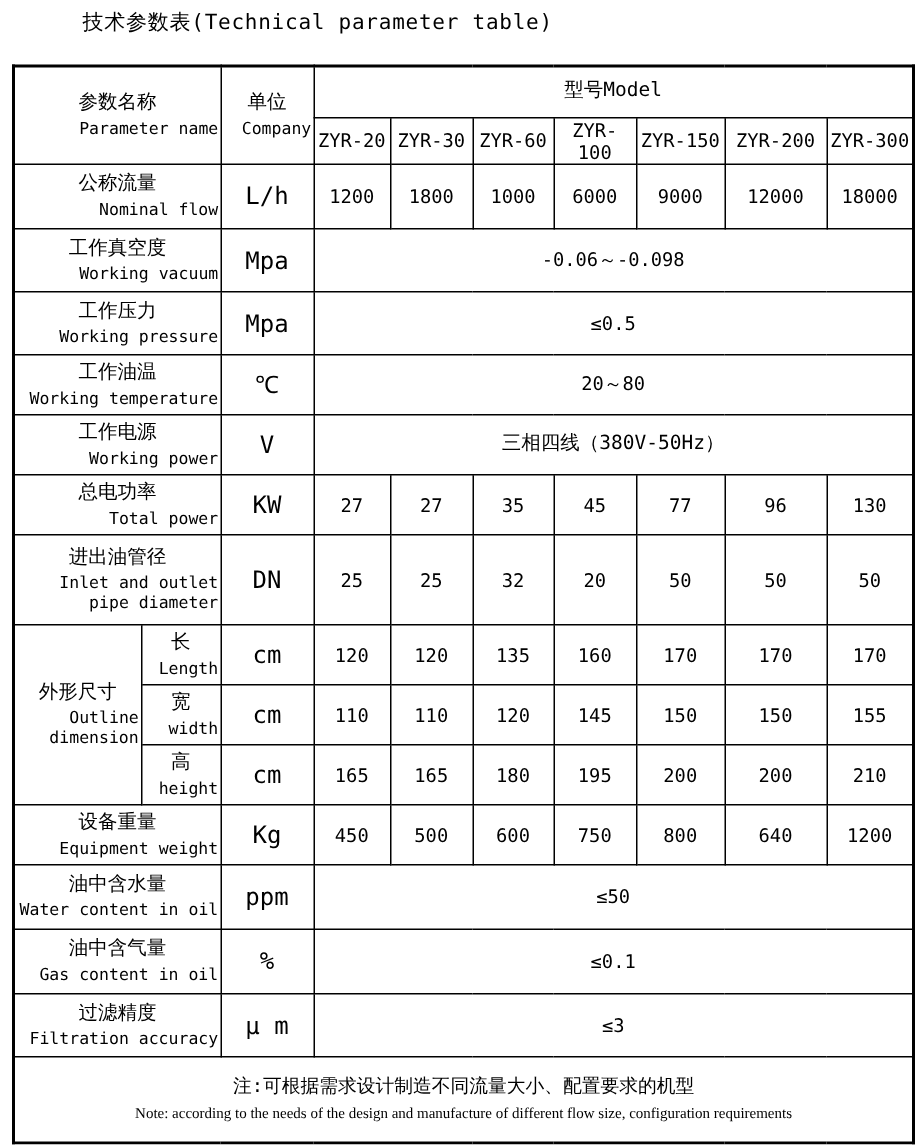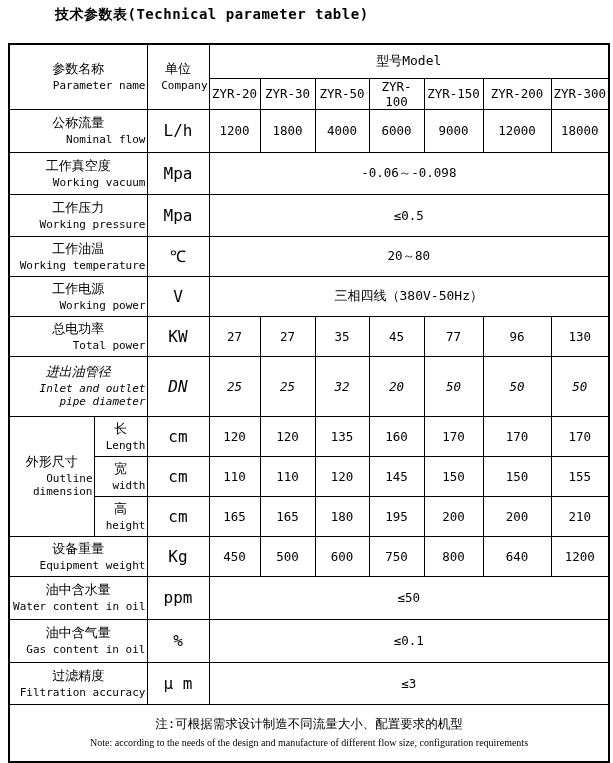--- a/index.html
+++ b/index.html
@@ -6,21 +6,21 @@
   html, body {
     margin: 0; padding: 0;
     width: 613px; height: 763px;
     background: #ffffff;
     color: #000000;
     font-family: "DejaVu Sans Mono", "Liberation Mono", monospace;
   }
   .doc-title {
     margin: 6px 0 4px 55px;
     font-size: 14px;
-    font-weight: bold;
+    font-weight: normal;
     letter-spacing: 0.5px;
   }
   table.param-table {
     border-collapse: collapse;
     table-layout: fixed;
     width: 600px;
     margin: 19px 0 0 8px;
     border: 2px solid #000000;
   }
   table.param-table td {
@@ -33,21 +33,21 @@
   .zh  { font-size: 13px; line-height: 1.45; }
   .en  { font-size: 11px; line-height: 1.25; text-align: right; }
   .val { font-size: 12.5px; }
   .unit { font-size: 16px; }
   tr.h34 { height: 34px; padding-left: 36px; }
   tr.h28 { height: 28px; }
   tr.h40 { height: 40px; }
   tr.h42 { height: 42px; }
   tr.h43 { height: 43px; }
   tr.h58 { height: 58px; }
-  tr.h60 { height: 60px; font-style: italic; }
+  tr.h60 { height: 60px; }
   td.note-cell {
     text-align: left;
     padding: 3px 5px 2px 5px;
     vertical-align: top;
   }
   .note-zh { font-size: 12.5px; line-height: 1.55; }
   .note-en { font-size: 10px;  line-height: 1.9; font-family: Liberation Serif, serif; }
 </style>
 </head>
 <body>
@@ -76,36 +76,36 @@
     </td>
     <td rowspan="2">
       <div class="zh">单位</div>
       <div class="en">Company</div>
     </td>
     <td colspan="7" class="zh">型号Model</td>
   </tr>
   <tr class="h28">
     <td class="val">ZYR-20</td>
     <td class="val">ZYR-30</td>
-    <td class="val">ZYR-50</td>
+    <td class="val">ZYR-60</td>
     <td class="val">ZYR-100</td>
     <td class="val">ZYR-150</td>
     <td class="val">ZYR-200</td>
     <td class="val">ZYR-300</td>
   </tr>
 
   <tr class="h43">
     <td colspan="2">
       <div class="zh">公称流量</div>
       <div class="en">Nominal flow</div>
     </td>
     <td class="unit">L/h</td>
     <td class="val">1200</td>
     <td class="val">1800</td>
-    <td class="val">4000</td>
+    <td class="val">1000</td>
     <td class="val">6000</td>
     <td class="val">9000</td>
     <td class="val">12000</td>
     <td class="val">18000</td>
   </tr>
 
   <tr class="h42">
     <td colspan="2">
       <div class="zh">工作真空度</div>
       <div class="en">Working vacuum</div>

